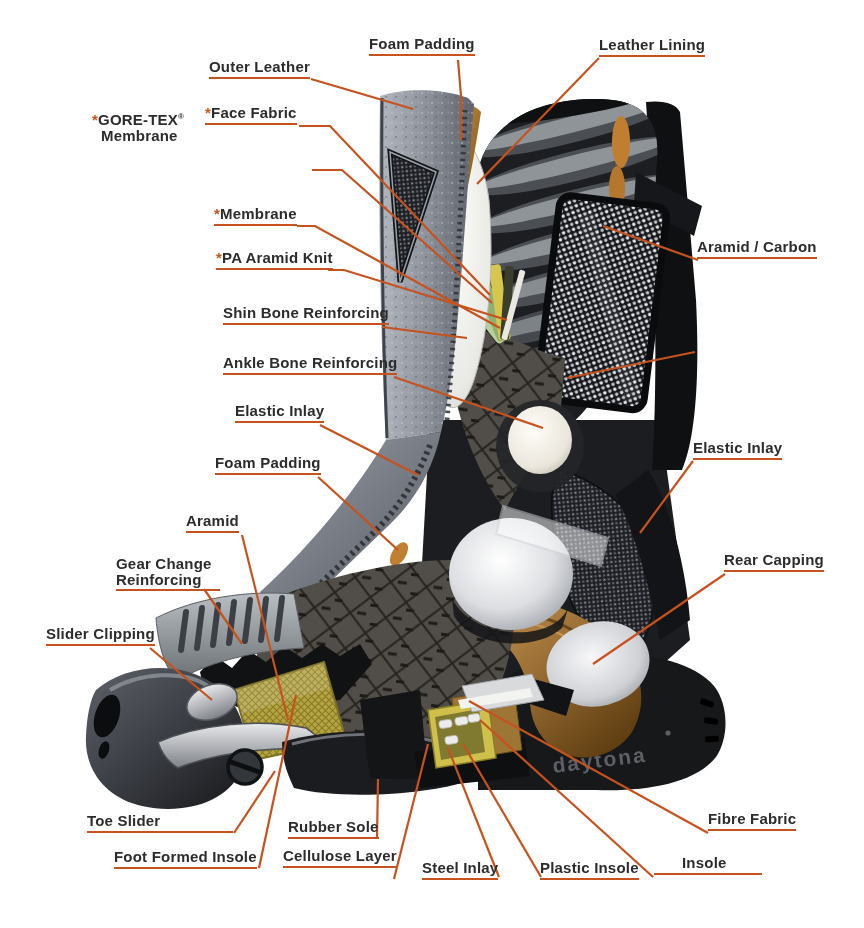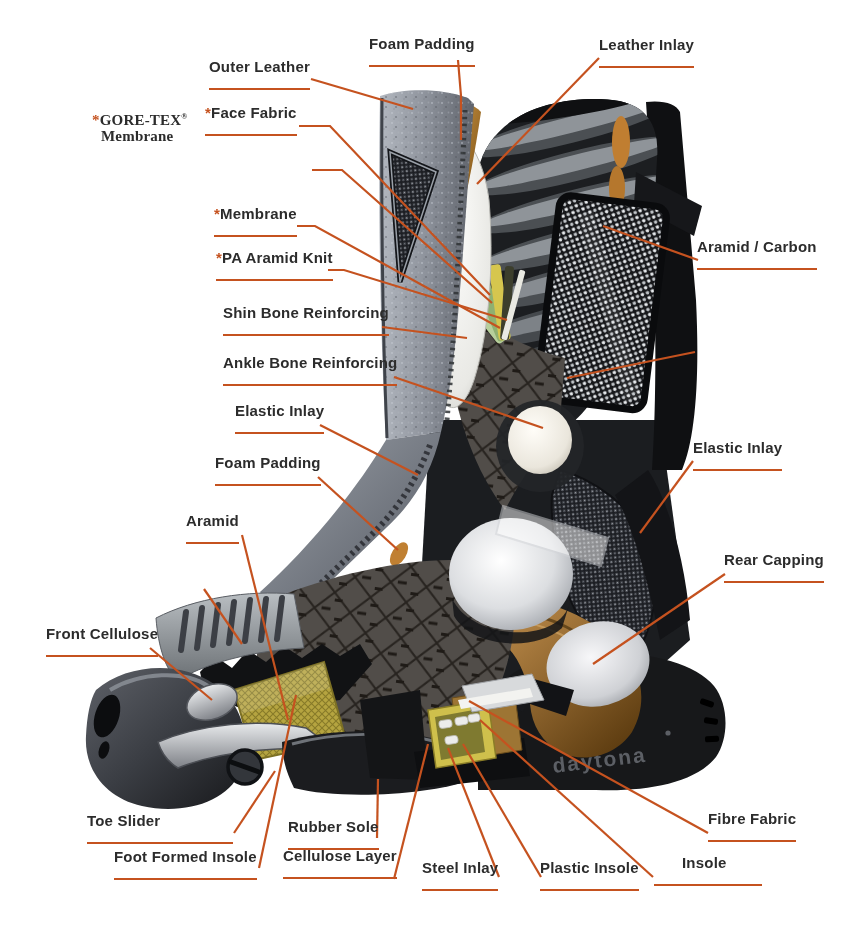--- a/index.html
+++ b/index.html
@@ -1,23 +1,23 @@
 <!DOCTYPE html>
 <html><head>
 <meta charset="utf-8">
 <style>
   html,body{margin:0;padding:0;background:#ffffff;}
   .stage{position:relative;width:864px;height:928px;background:#fff;overflow:hidden;
          font-family:"Liberation Sans",sans-serif;}
   .art{position:absolute;left:0;top:0;}
   .lbl{position:absolute;font:bold 15px/15.5px "Liberation Sans",sans-serif;
-       color:#2c2c2c;letter-spacing:.2px;padding-bottom:13px;
+       color:#2c2c2c;letter-spacing:.2px;padding-bottom:2px;
        border-bottom:2.5px solid #c5521f;white-space:nowrap;}
   .wrap{white-space:normal;}
-  .nou{border-bottom:none;font-family:Liberation Serif, serif;}
+  .nou{border-bottom:none;}
   .ast{color:#c5521f;}
   .sup{font-size:8px;vertical-align:super;}
   .ind{margin-left:9px;}
   .mw146{min-width:146px;display:inline-block;}
   .mw80{min-width:80px;display:inline-block;margin-left:28px;}
 </style>
 </head>
 <body>
 
 <div class="stage">
@@ -293,37 +293,38 @@
     <polyline points="653,877 480,720"></polyline>
     <polyline points="708,833 469,701"></polyline>
     <polyline points="725,574 593,664"></polyline>
     <polyline points="693,461 640,533"></polyline>
     <polyline points="695,352 567,378"></polyline>
     <polyline points="698,260 603,226"></polyline>
   </g>
 </svg>
 
 <div class="lbl" style="left:369px;top:36px"><span>Foam Padding</span></div>
-<div class="lbl" style="left:599px;top:37px"><span>Leather Inlay</span></div>
+<div class="lbl" style="left:599px;top:37px"><span>Leather Lining</span></div>
 <div class="lbl" style="left:209px;top:59px"><span>Outer Leather</span></div>
 
 <div class="lbl nou" style="left:92px;top:109px">
   <span class="ast">*</span><span>GORE-TEX</span><span class="sup">®</span><br>
   <span class="ind">Membrane</span>
 </div>
 
 <div class="lbl" style="left:205px;top:105px"><span class="ast">*</span><span>Face Fabric</span></div>
 <div class="lbl" style="left:214px;top:206px"><span class="ast">*</span><span>Membrane</span></div>
 <div class="lbl" style="left:216px;top:250px"><span class="ast">*</span><span>PA Aramid Knit</span></div>
 <div class="lbl" style="left:223px;top:355px"><span>Ankle Bone Reinforcing</span></div>
 <div class="lbl" style="left:223px;top:305px"><span>Shin Bone Reinforcing</span></div>
 <div class="lbl" style="left:235px;top:403px"><span>Elastic Inlay</span></div>
 <div class="lbl" style="left:215px;top:455px"><span>Foam Padding</span></div>
 <div class="lbl" style="left:186px;top:513px"><span>Aramid</span></div>
-<div class="lbl" style="left:46px;top:626px"><span>Front Cellulose</span></div>
+<div class="lbl wrap" style="left:116px;top:556px;width:104px"><span>Gear Change Reinforcing</span></div>
+<div class="lbl" style="left:46px;top:626px"><span>Slider Clipping</span></div>
 <div class="lbl" style="left:87px;top:813px"><span class="mw146">Toe Slider</span></div>
 <div class="lbl" style="left:114px;top:849px"><span>Foot Formed Insole</span></div>
 <div class="lbl" style="left:288px;top:819px"><span>Rubber Sole</span></div>
 <div class="lbl" style="left:283px;top:848px"><span>Cellulose Layer</span></div>
 <div class="lbl" style="left:422px;top:860px"><span>Steel Inlay</span></div>
 <div class="lbl" style="left:540px;top:860px"><span>Plastic Insole</span></div>
 <div class="lbl" style="left:654px;top:855px"><span class="mw80">Insole</span></div>
 <div class="lbl" style="left:708px;top:811px"><span>Fibre Fabric</span></div>
 <div class="lbl" style="left:724px;top:552px"><span>Rear Capping</span></div>
 <div class="lbl" style="left:693px;top:440px"><span>Elastic Inlay</span></div>

